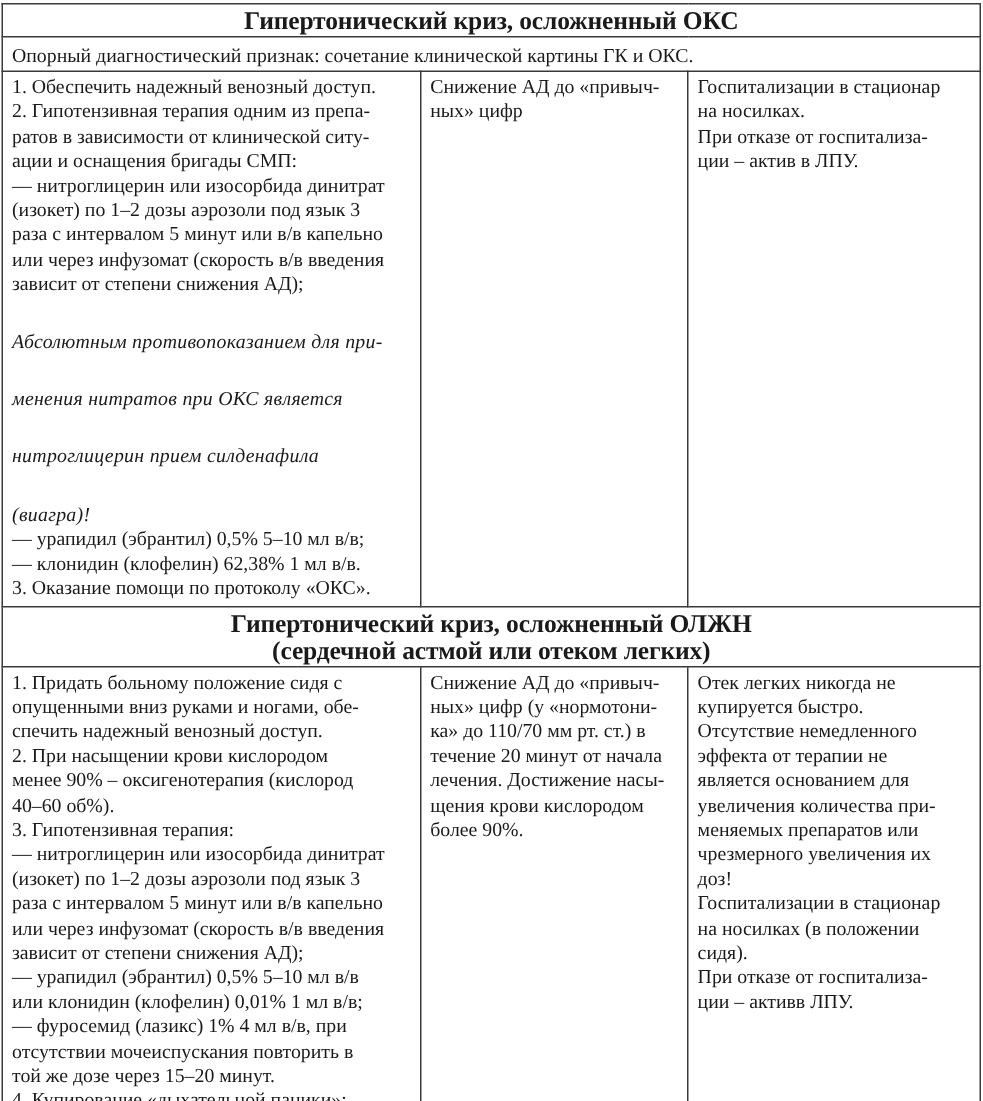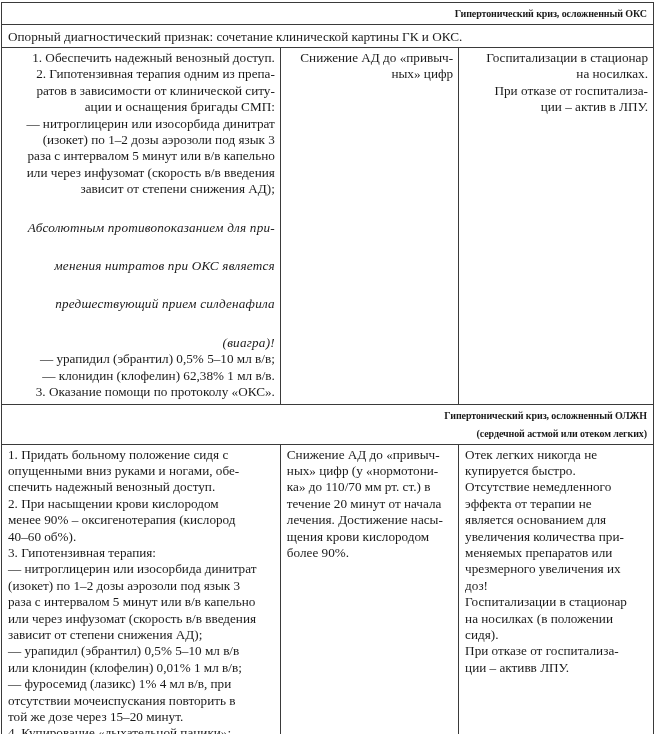--- a/index.html
+++ b/index.html
@@ -4,28 +4,28 @@
 <style>
   html, body { margin: 0; padding: 0; background: #ffffff; }
   body { width: 655px; height: 734px; overflow: hidden; position: relative; }
   .page {
     position: absolute; left: 1px; top: 2px; width: 653px;
     font-family: "Liberation Serif", serif; color: #1a1a1a;
     font-size: 13.2px; line-height: 16.4px;
   }
   table { border-collapse: collapse; width: 653px; table-layout: fixed; }
   td { border: 1.2px solid #3a3a3a; vertical-align: top; padding: 2px 5px 3px 6px; }
-  .sec-head td { text-align: right; font-weight: bold; font-size: 10px; line-height: 18px; padding: 2px 6px 1px 6px; letter-spacing: -0.1px; }
+  .sec-head td { text-align: center; font-weight: bold; font-size: 17px; line-height: 18px; padding: 2px 6px 1px 6px; letter-spacing: -0.1px; }
   .diag td { padding: 3px 6px 2px 6px; line-height: 17px; margin-left: 12px; }
   .c1 { width: 269px; }
   .c2 { width: 172px; }
   .c3 { width: 188px; }
   .line { display: block; white-space: nowrap; }
   .it { font-style: italic; letter-spacing: 0.2px; margin-top: 22px; }
-  .content1 td { height: 260px; text-align: right; }
+  .content1 td { height: 260px; }
   .content2 td { height: 342px; }
 </style>
 </head>
 <body>
 
 <div class="page">
   <table>
     <colgroup>
         <col class="c1">
         <col class="c2">
@@ -45,21 +45,21 @@
             <span class="line">2. Гипотензивная терапия одним из препа-</span>
             <span class="line">ратов в зависимости от клинической ситу-</span>
             <span class="line">ации и оснащения бригады СМП:</span>
             <span class="line">— нитроглицерин или изосорбида динитрат</span>
             <span class="line">(изокет) по 1–2 дозы аэрозоли под язык 3</span>
             <span class="line">раза с интервалом 5 минут или в/в капельно</span>
             <span class="line">или через инфузомат (скорость в/в введения</span>
             <span class="line">зависит от степени снижения АД);</span>
             <span class="line it">Абсолютным противопоказанием для при-</span>
             <span class="line it">менения нитратов при ОКС является</span>
-            <span class="line it">предшествующий прием силденафила</span>
+            <span class="line it">нитроглицерин прием силденафила</span>
             <span class="line it">(виагра)!</span>
             <span class="line">— урапидил (эбрантил) 0,5% 5–10 мл в/в;</span>
             <span class="line">— клонидин (клофелин) 62,38% 1 мл в/в.</span>
             <span class="line">3. Оказание помощи по протоколу «ОКС».</span>
           </td>
       <td id="s0-goal">
             <span class="line">Снижение АД до «привыч-</span>
             <span class="line">ных» цифр</span>
           </td>
       <td id="s0-notes">

